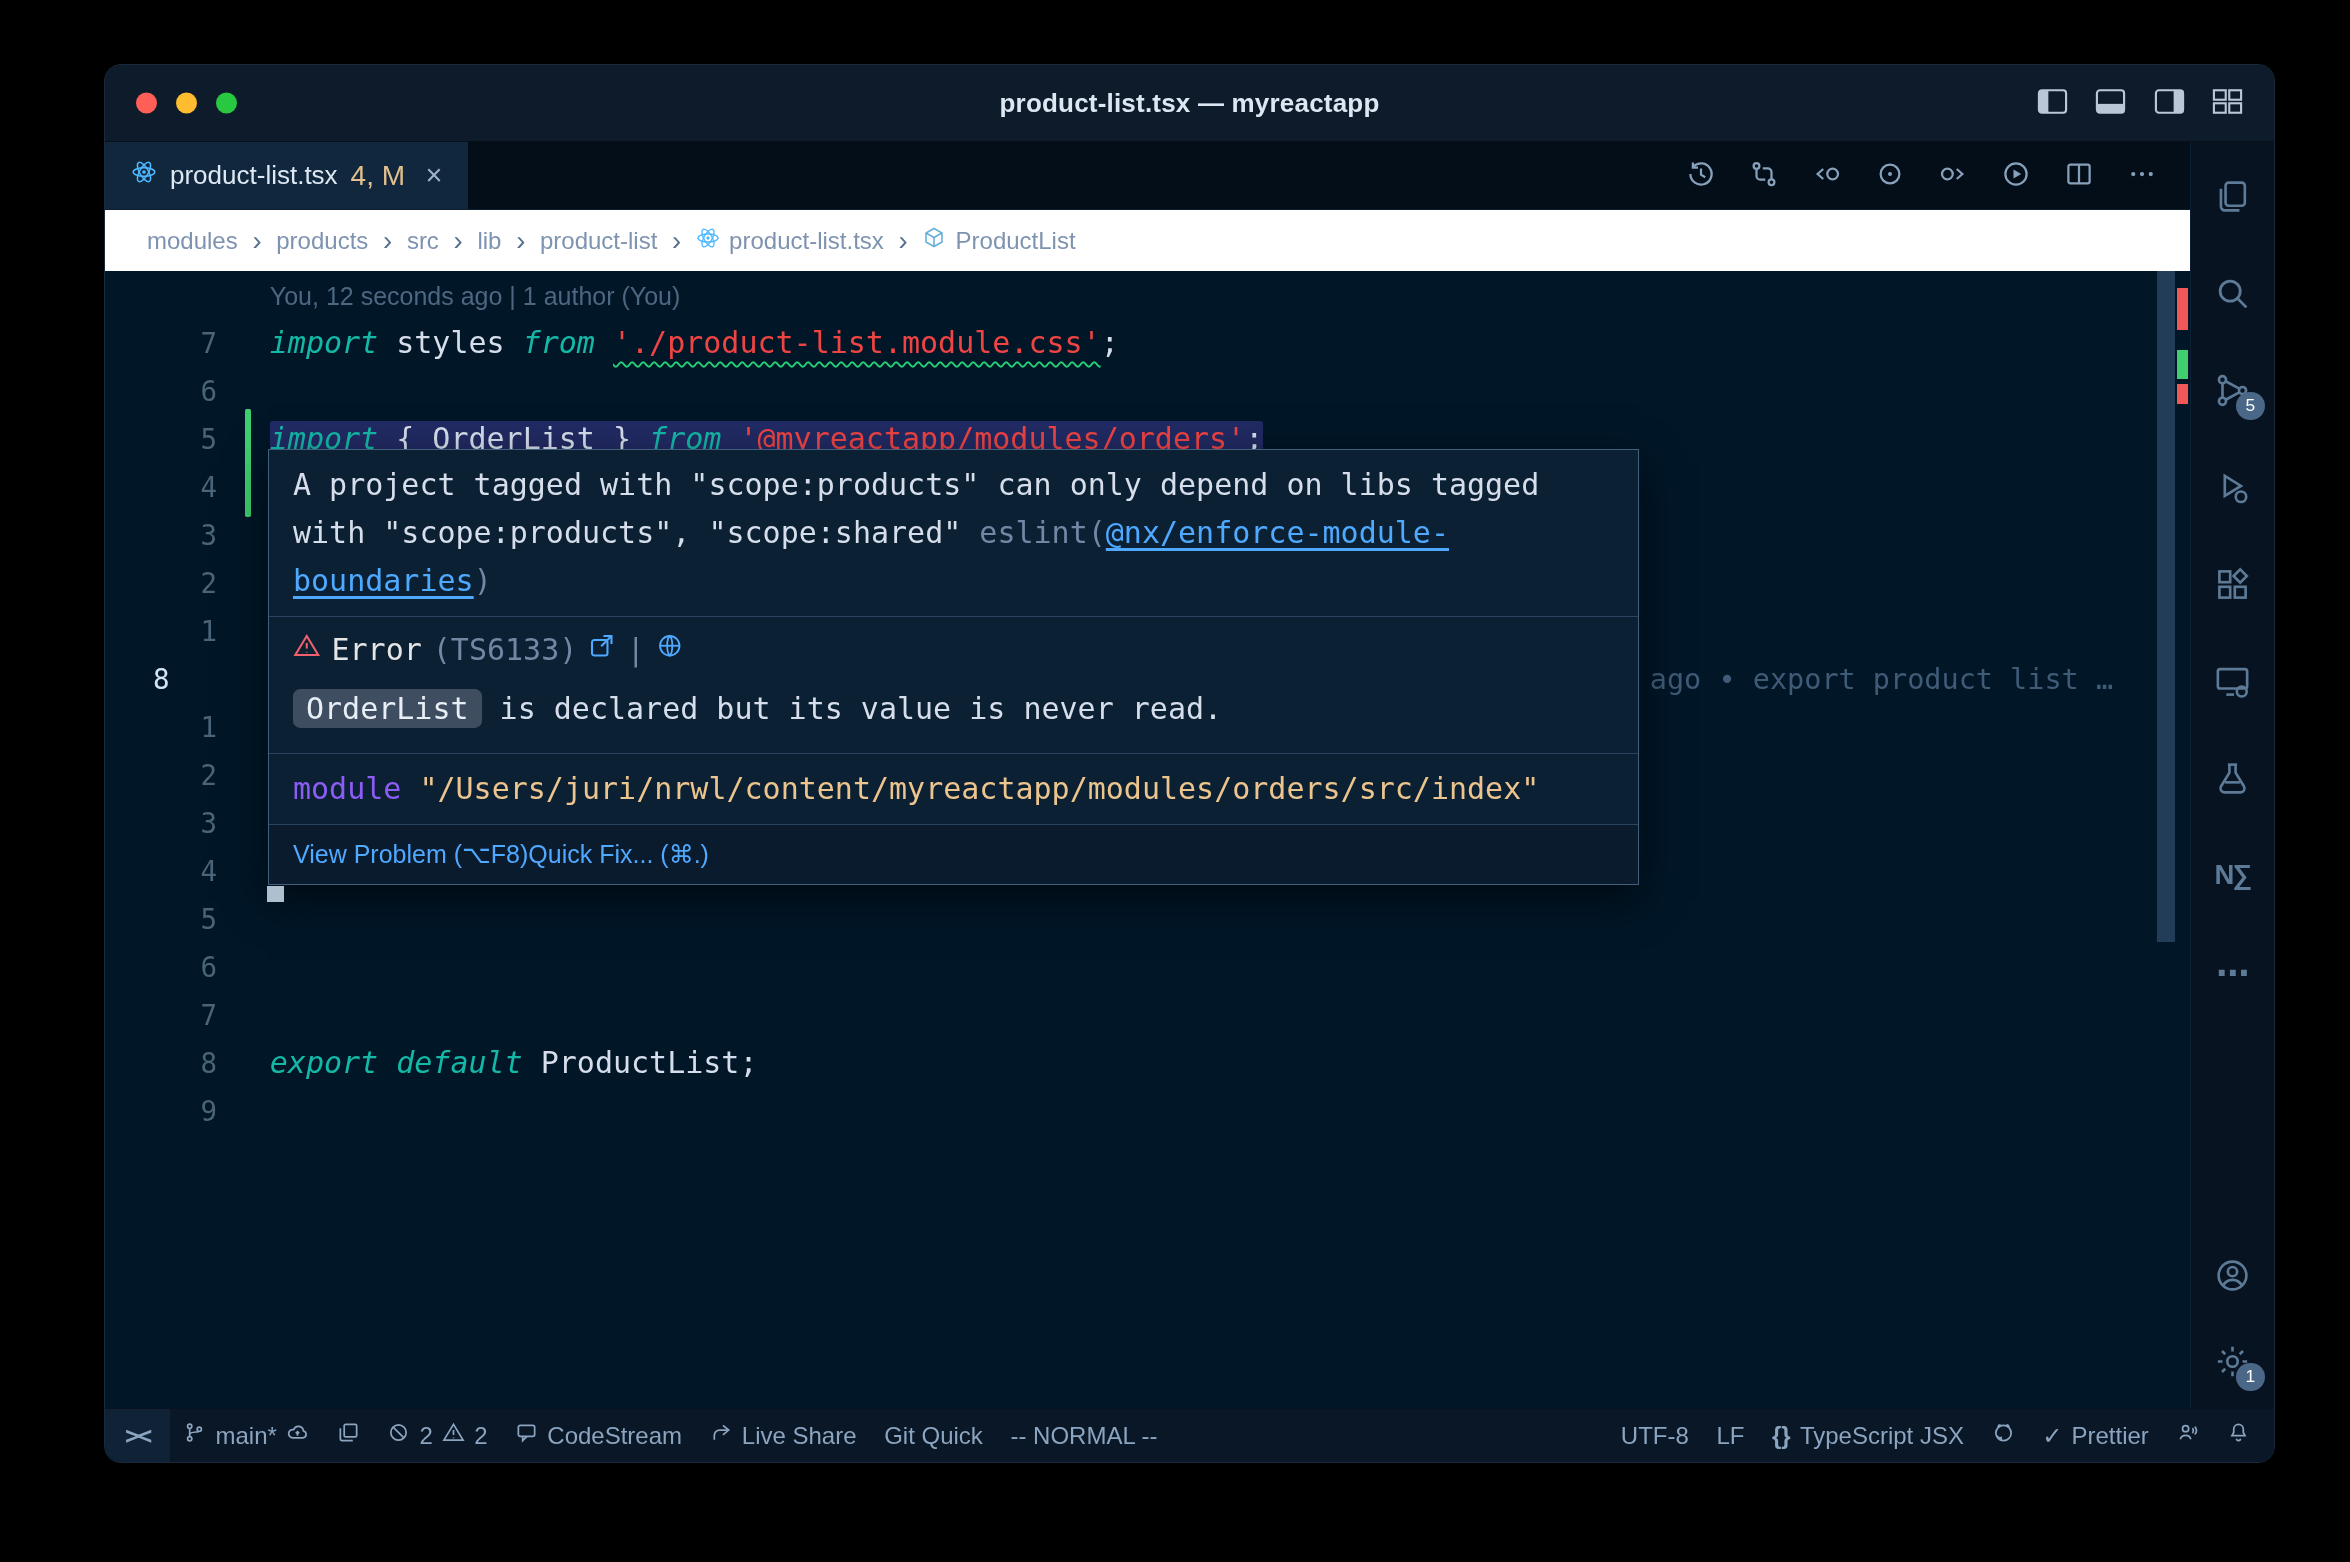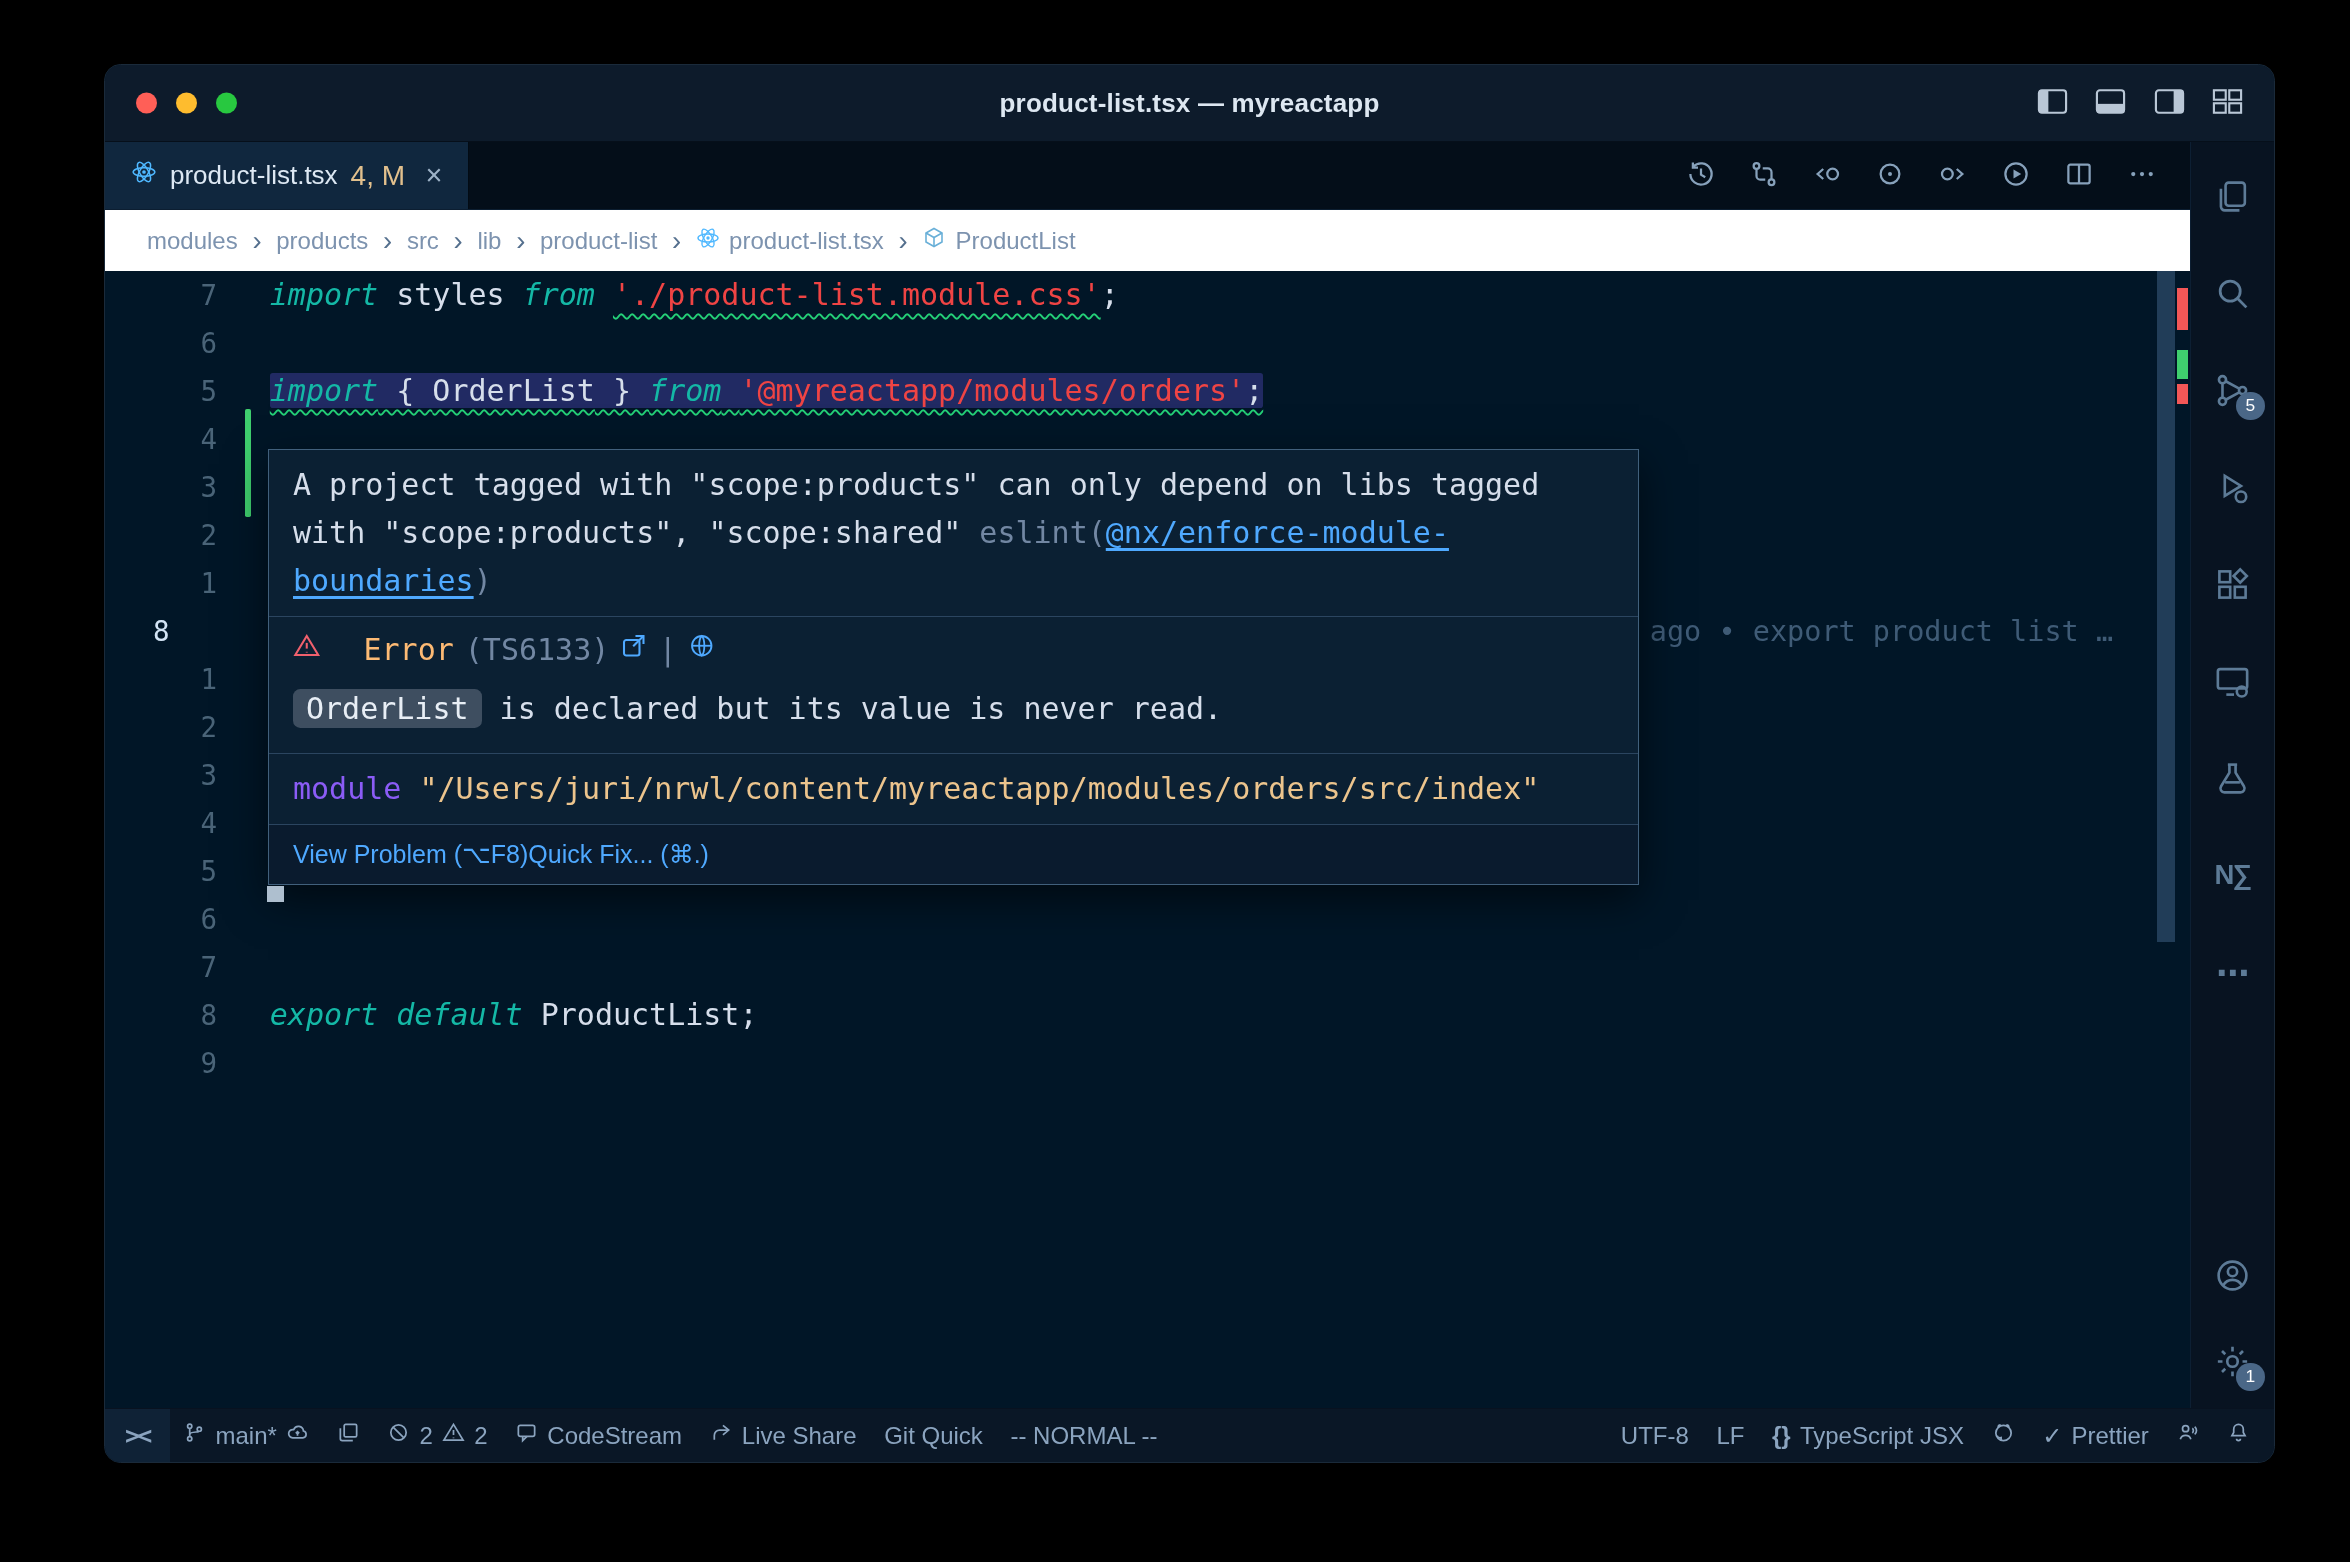--- a/index.html
+++ b/index.html
@@ -52,21 +52,21 @@
   .mark.red{background:#f25757;}
   .mark.green{background:#3fcf6e;}
 
   
   .hover{position:absolute;left:163px;top:178px;width:1371px;box-sizing:border-box;background:#0b2033;border:1.8px solid #41607c;z-index:20;font-family:"DejaVu Sans Mono","Liberation Mono",monospace;font-size:30px;color:#d6deeb;box-shadow:0 14.7px 40px rgba(0,0,0,.55);}
   .hv-sec{padding:11px 24px;border-bottom:0.9px solid #2b4560;line-height:48px;}
   .hv-muted{color:#7287a3;}
   .hv-link{color:#4fa9ff;text-decoration:underline;text-underline-offset:4.6px;cursor:pointer;}
   .hv-err-row{display:flex;align-items:center;gap:11px;padding:14.7px 24px 3.7px;}
   .hv-err-row svg{width:27.5px;height:27.5px;}
-  .err{color:#fdba74;margin-left:32px;}
+  .err{color:#e5e5e5;}
   .hv-chip-row{padding:14.7px 24px 20px;border-bottom:0.9px solid #2b4560;line-height:48px;}
   .chip{background:#3e4e60;color:#e8eef5;padding:1.8px 13px;border-radius:7.3px;}
   .hv-kw{color:#8b5cf6;}
   .hv-path{color:#ecc48d;}
   .hv-footer{display:flex;padding:11px 24px;background:#0a1b2e;font-family:"Liberation Sans","DejaVu Sans",sans-serif;font-size:25px;color:#4fa9ff;line-height:37px;}
   .hv-nub{position:absolute;left:-1.8px;bottom:-18.4px;width:16.5px;height:16.5px;background:#aebfcf;}
 
   
   .activity{width:84px;flex:0 0 auto;background:#081321;border-left:0.9px solid #0d1f33;display:flex;flex-direction:column;align-items:center;padding:33px 0 26px;gap:55px;box-sizing:border-box;}
   .ab{position:relative;width:42px;height:42px;display:flex;align-items:center;justify-content:center;color:#5d7b97;}
@@ -210,20 +210,24 @@
                 <path d="M12 11.5V20.5"></path>
               </svg></span>
           <span>ProductList</span>
         </span>
       </div>
 
       <div class="editor">
 
         <div>
 
+          <div class="row">
+            <span class="ln"></span>
+            <span class="lc"><span class="blame">You, 12 seconds ago | 1 author (You)</span></span>
+          </div>
 
           <div class="row">
             <span class="ln">7</span>
             <span class="lc"><span class="kw">import</span><span> styles </span><span class="kw">from</span><span> </span><span class="str sq">'./product-list.module.css'</span><span>;</span></span>
           </div>
 
           <div class="row">
             <span class="ln">6</span>
             <span class="lc"></span>
           </div>

